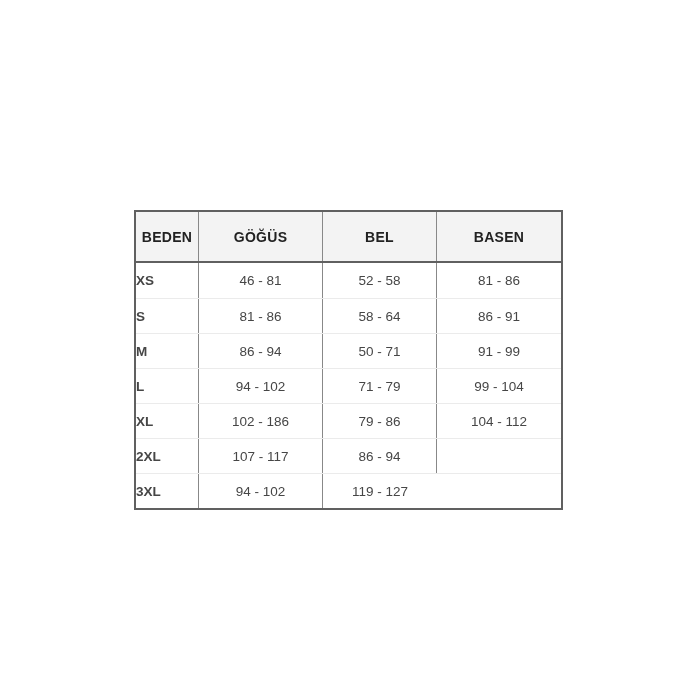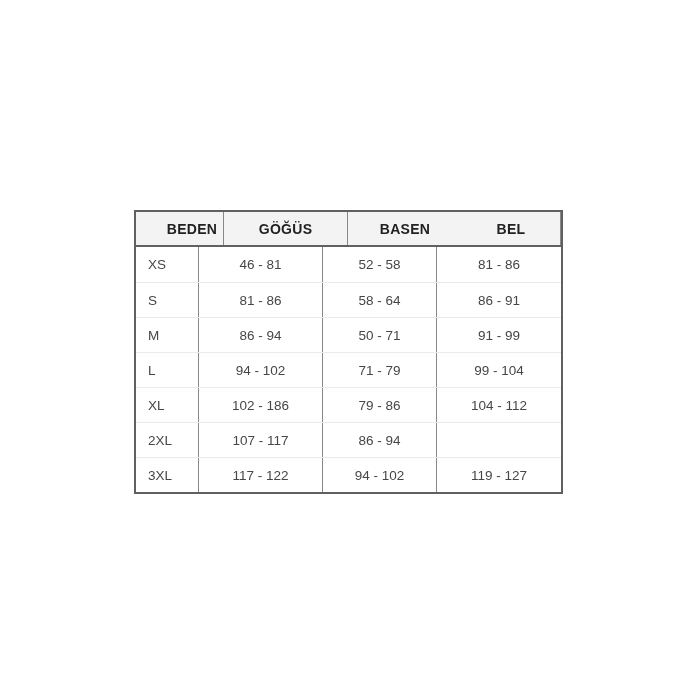--- a/index.html
+++ b/index.html
@@ -23,24 +23,23 @@
     border: 2px solid #606060;
     background: #ffffff;
     box-sizing: border-box;
   }
   .trow {
     display: grid;
     grid-template-columns: 63px 124px 114px 1fr;
     box-sizing: border-box;
   }
   .trow.header {
-    height: 35px;
+    height: 51px;
     background: #f3f3f3;
     border-bottom: 2px solid #606060;
-    padding-left: 25px;
   }
   .trow.body {
     height: 35px;
     background: #ffffff;
   }
   .trow.body + .trow.body {
     border-top: 1px solid #ebebeb;
   }
   .cell {
     display: flex;
@@ -57,34 +56,34 @@
     font-weight: bold;
     color: #222222;
     letter-spacing: 0.3px;
   }
   .trow.body .cell {
     font-size: 13.5px;
     color: #464646;
   }
   .cell.size-col {
     justify-content: flex-start;
-    padding-left: 12px;
+    font-weight: bold;
   }
 </style>
 </head>
 <body>
 
 <div class="canvas">
   <div class="size-table">
 
     <div class="trow header">
       <div class="cell sep">BEDEN</div>
       <div class="cell sep">GÖĞÜS</div>
+      <div class="cell sep">BEL</div>
       <div class="cell">BASEN</div>
-      <div class="cell sep">BEL</div>
     </div>
 
     <div class="trow body">
       <div class="cell sep size-col">XS</div>
       <div class="cell sep">46 - 81</div>
       <div class="cell sep">52 - 58</div>
       <div class="cell">81 - 86</div>
     </div>
 
     <div class="trow body">
@@ -116,19 +115,18 @@
     </div>
 
     <div class="trow body">
       <div class="cell sep size-col">2XL</div>
       <div class="cell sep">107 - 117</div>
       <div class="cell sep">86 - 94</div>
     </div>
 
     <div class="trow body">
       <div class="cell sep size-col">3XL</div>
-      <div class="cell sep">117 - 122</div>
       <div class="cell sep">94 - 102</div>
       <div class="cell">119 - 127</div>
     </div>
 
   </div>
 </div>
 
 </body></html>

